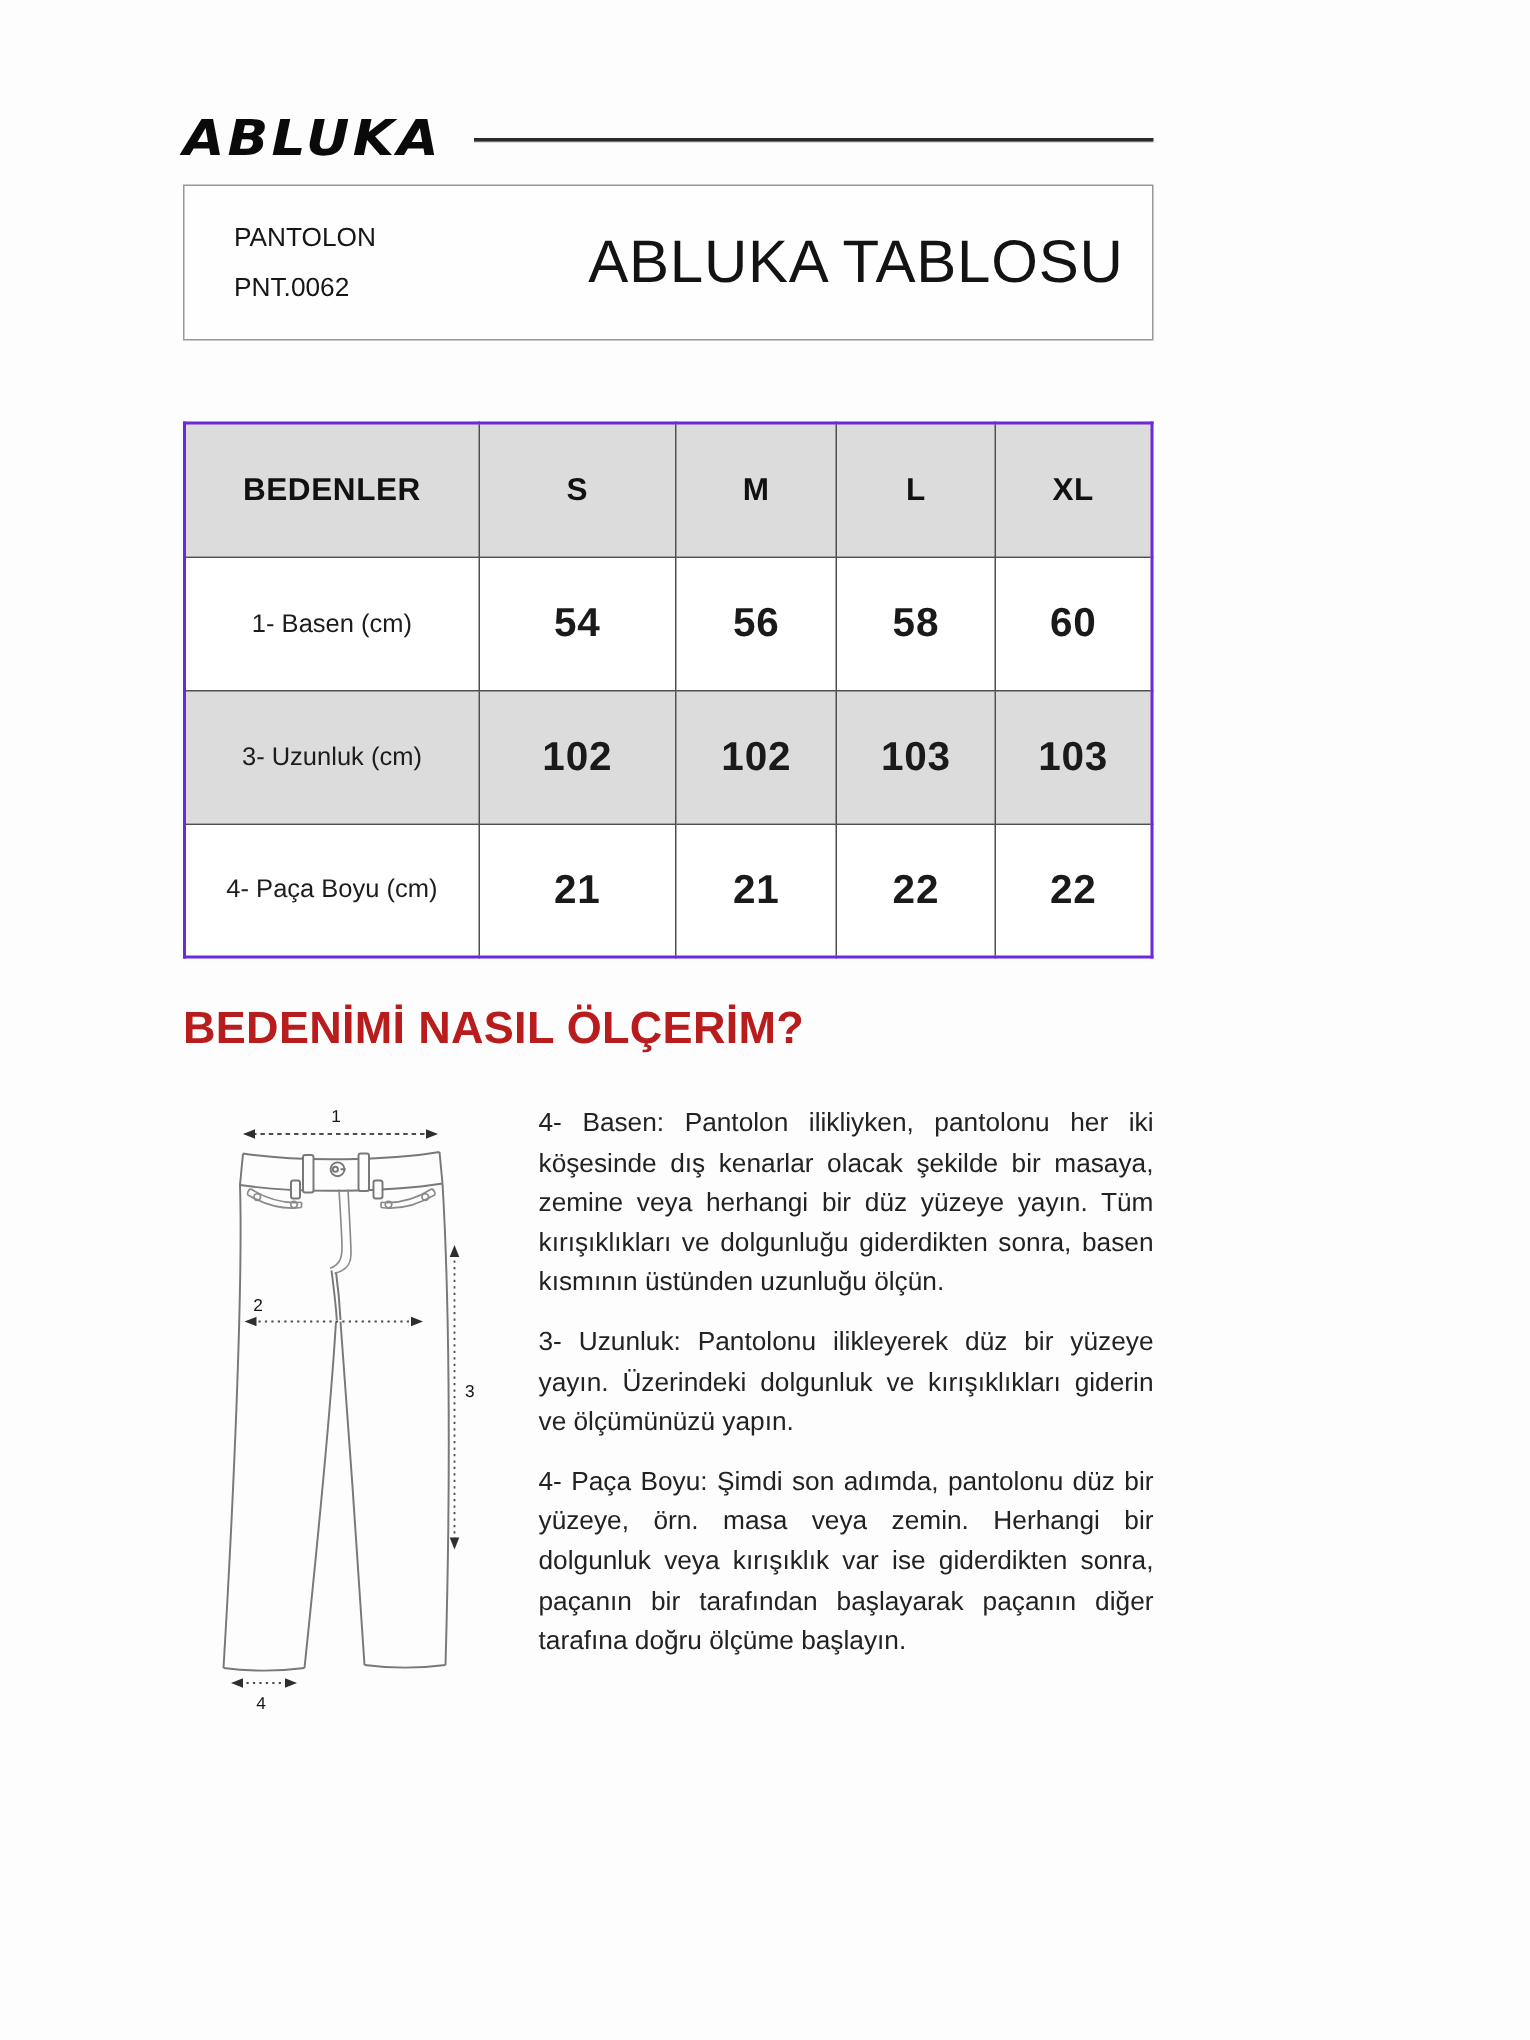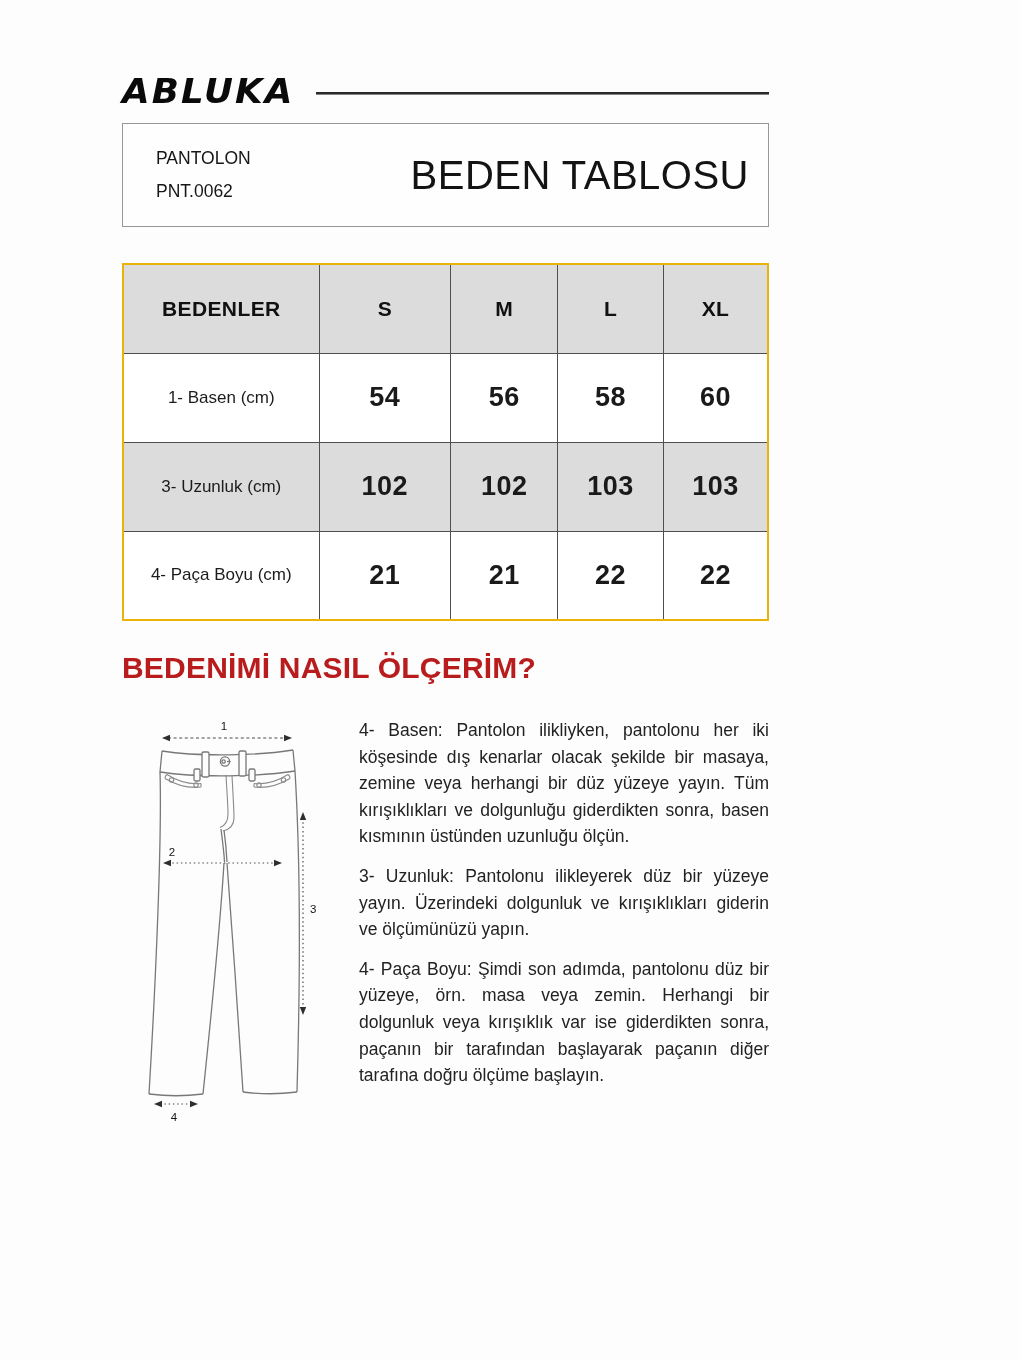--- a/index.html
+++ b/index.html
@@ -36,22 +36,22 @@
     display:flex; align-items:center; justify-content:space-between;
     padding:0 19px 0 33px;
   }
   .product-info { font-size:17.5px; line-height:33px; color:#161616; }
   .doc-title {
     font-size:40px; font-weight:500; letter-spacing:0.5px; color:#131313;
     white-space:nowrap;
   }
 
   
-  .size-table { margin-top:36px; width:100%; border-collapse:collapse; table-layout:fixed;
-    border:2px solid #eab308; }
+  .size-table { margin-top:54px; width:100%; border-collapse:collapse; table-layout:fixed;
+    border:2px solid #6d28d9; }
   .size-table th, .size-table td {
     border:1.5px solid #4f4f4f; height:89px;
     text-align:center; vertical-align:middle; padding:0;
   }
   .size-table thead th { background:#dcdcdc; font-size:21px; font-weight:700; letter-spacing:0.4px; }
   .size-table tbody tr:nth-child(odd)  { background:#ffffff; }
   .size-table tbody tr:nth-child(even) { background:#dcdcdc; }
   .row-label { font-size:17px; font-weight:400; color:#1c1c1c; }
   .size-val  { font-size:27px; font-weight:600; color:#1a1a1a; letter-spacing:0.5px; }
 
@@ -86,21 +86,21 @@
     <div class="brand-bar">
       <span class="logo">ABLUKA</span>
       <span class="brand-rule"></span>
     </div>
 
     <div class="header-box">
       <div class="product-info">
         <div>PANTOLON</div>
         <div>PNT.0062</div>
       </div>
-      <div class="doc-title">BEDEN TABLOSU</div>
+      <div class="doc-title">ABLUKA TABLOSU</div>
     </div>
 
     <table class="size-table">
       <colgroup>
         <col style="width:30.4%">
           <col style="width:20.4%">
           <col style="width:16.6%">
           <col style="width:16.4%">
           <col style="width:16.2%">
       </colgroup>

